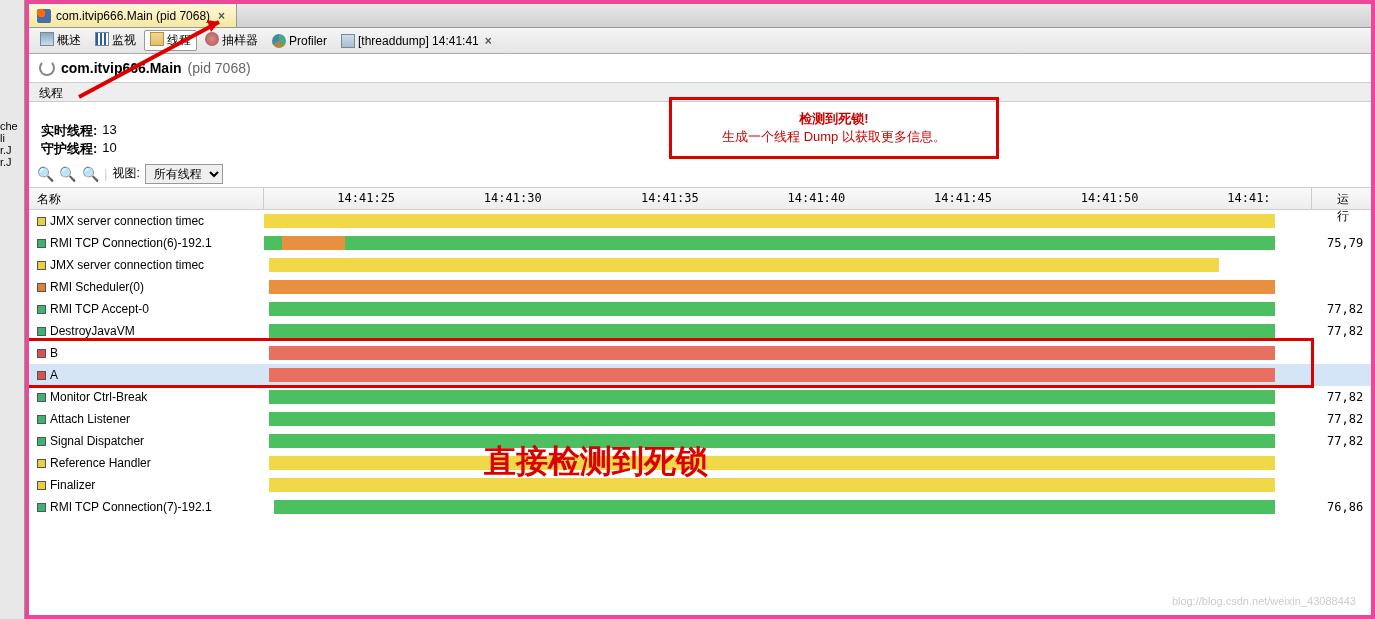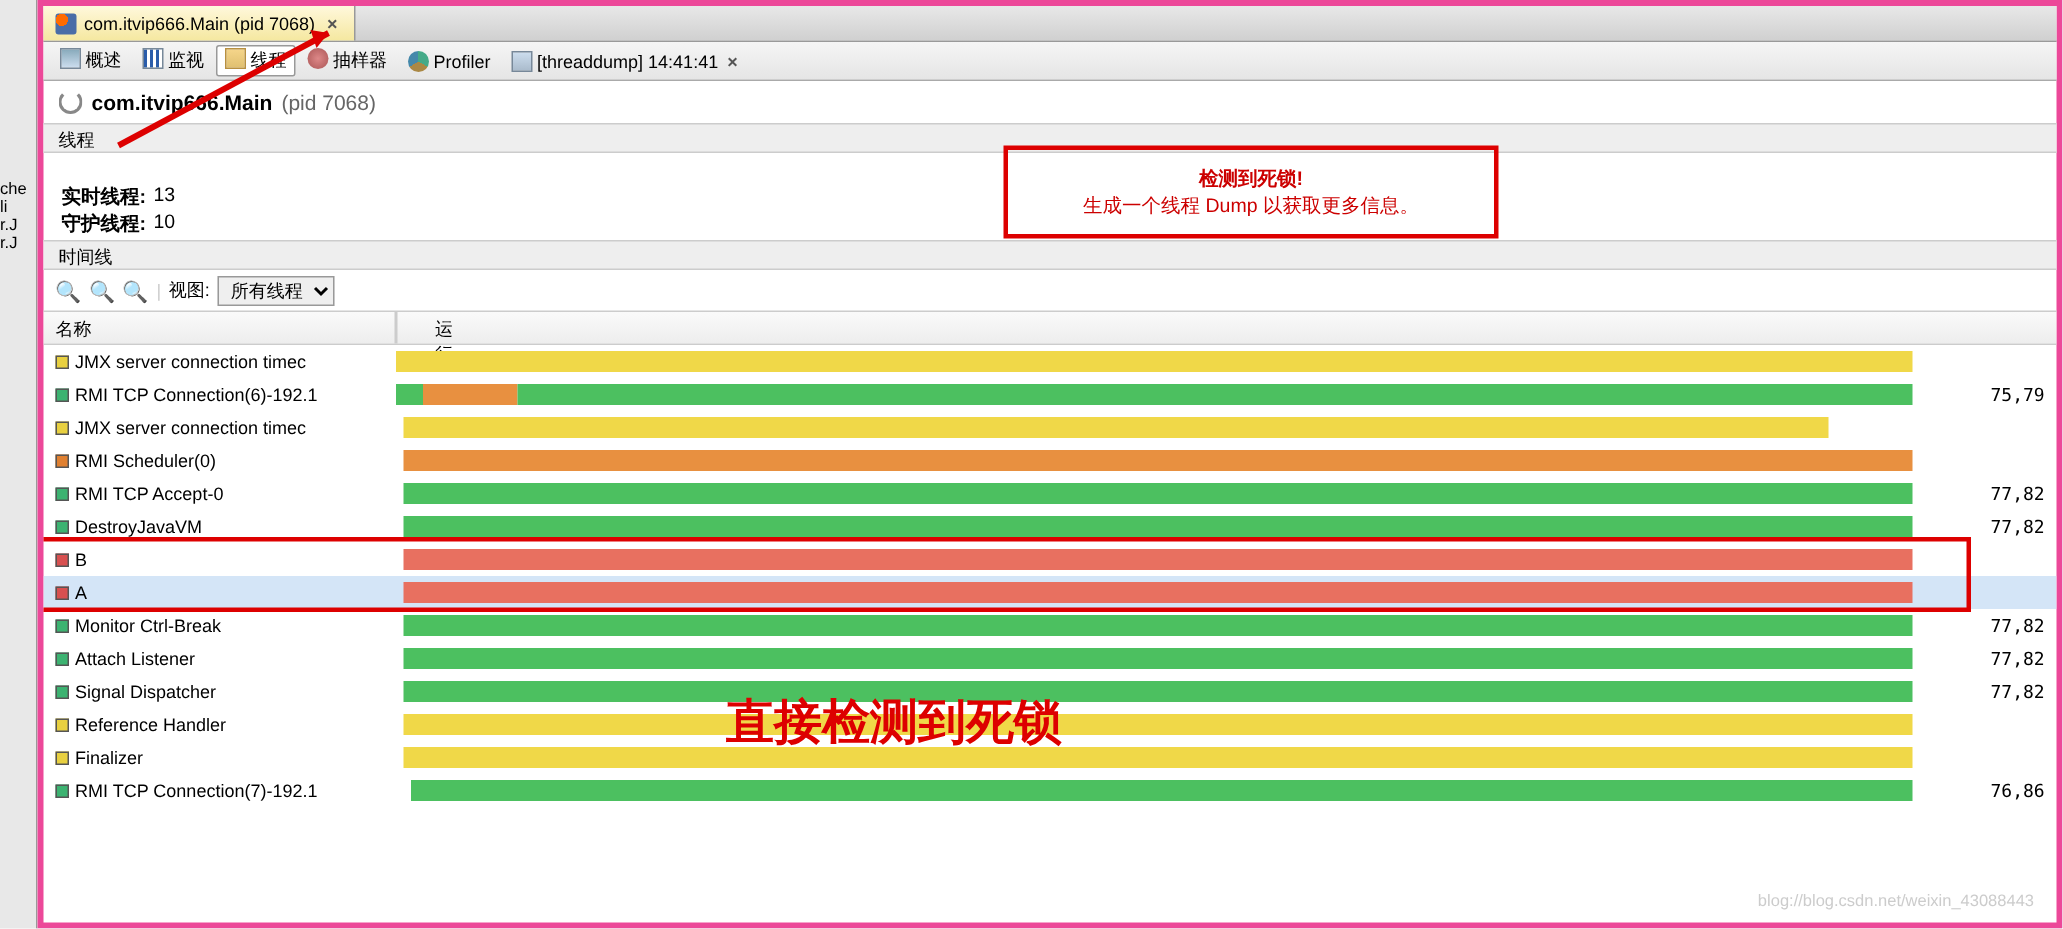--- a/index.html
+++ b/index.html
@@ -134,36 +134,44 @@
     <div class="stat-row">
       <b>守护线程:</b>
       <span>10</span>
     </div>
     <div class="deadlock-warn">
       <b>检测到死锁!</b><br>
       <span>生成一个线程 Dump 以获取更多信息。</span>
     </div>
   </div>
 
-  <div class="timeline-header">时间线</div>
 
   <div class="timeline-toolbar">
     <span class="zoom-btn">🔍</span>
     <span class="zoom-btn">🔍</span>
     <span class="zoom-btn">🔍</span>
     <span style="color:#ccc">|</span>
     <span>视图:</span>
     <select class="view-select">
       <option>所有线程</option>
     </select>
   </div>
 
   <div class="grid-area">
     <div class="grid-header">
       <div class="name-col-head">名称</div>
+      <div class="time-col-head" id="time-ticks">
+          <span class="time-tick" style="left: 7%;">14:41:25</span>
+          <span class="time-tick" style="left: 21%;">14:41:30</span>
+          <span class="time-tick" style="left: 36%;">14:41:35</span>
+          <span class="time-tick" style="left: 50%;">14:41:40</span>
+          <span class="time-tick" style="left: 64%;">14:41:45</span>
+          <span class="time-tick" style="left: 78%;">14:41:50</span>
+          <span class="time-tick" style="left: 92%;">14:41:</span>
+        </div>
       <div class="run-col-head">运行</div>
     </div>
     <div class="grid-body" id="grid-body">
         <div class="row">
           <div class="name-cell">
             <span class="status-sq sq-yellow"></span>
             <span>JMX server connection timec</span>
           </div>
           <div class="bar-cell">
             <div class="bar b-yellow" style="left: 0%; width: 100%;"></div>

